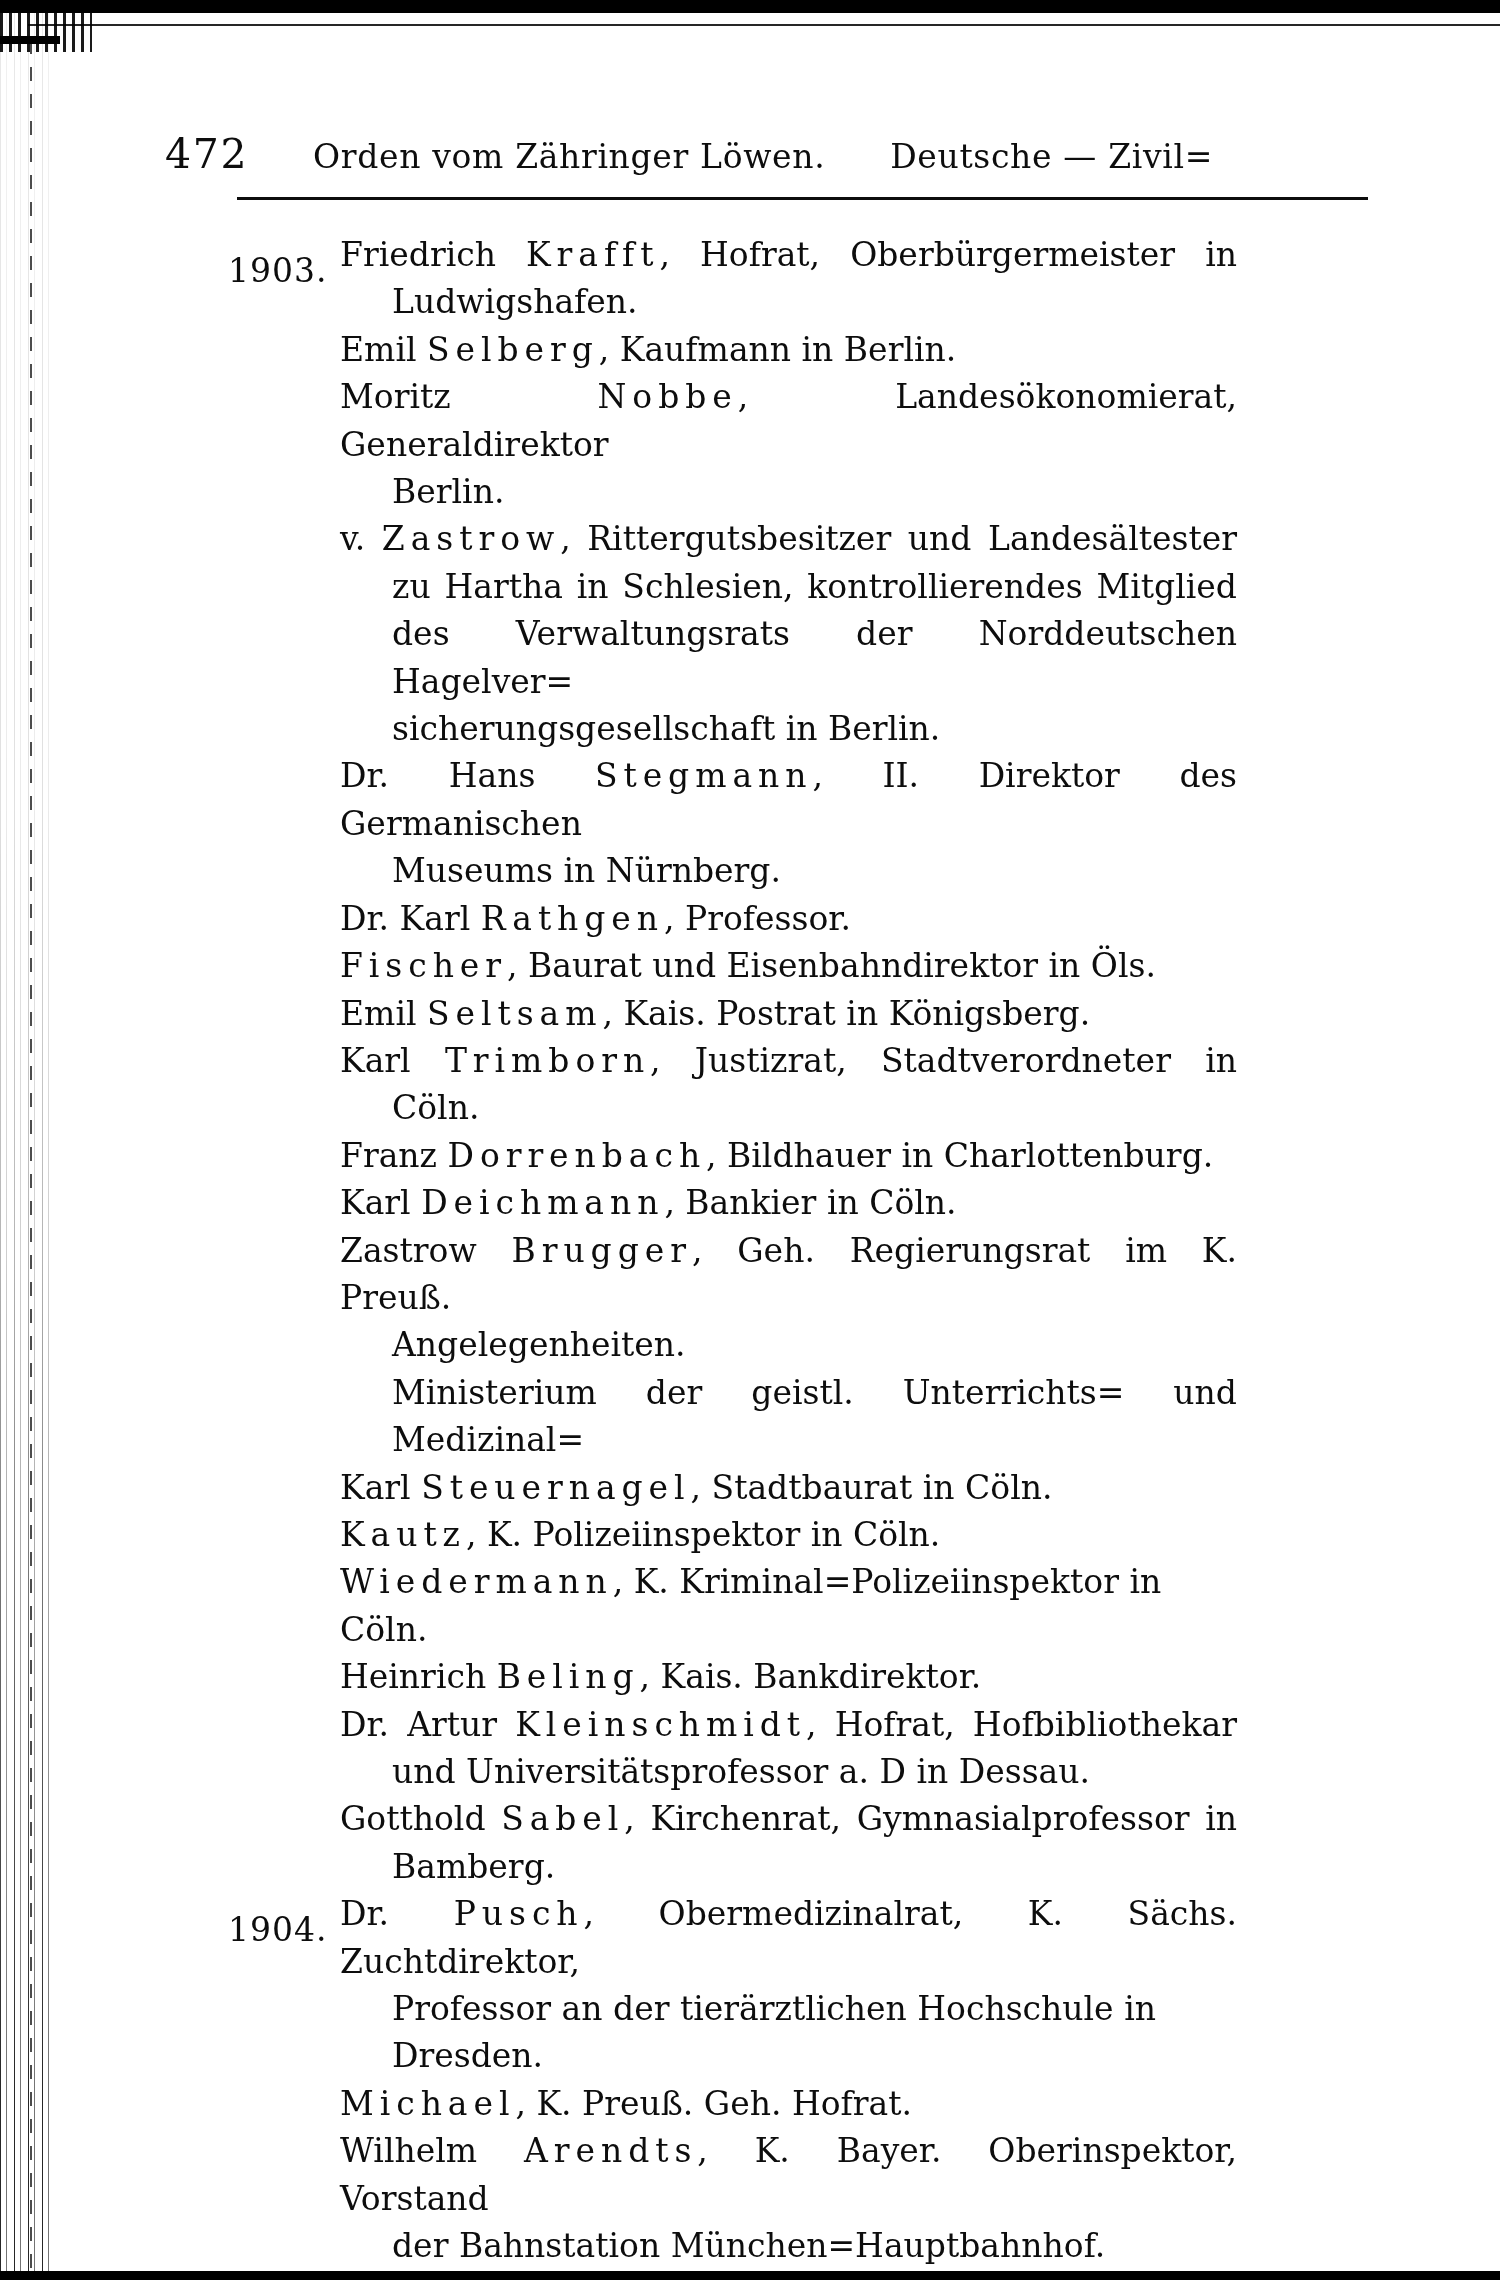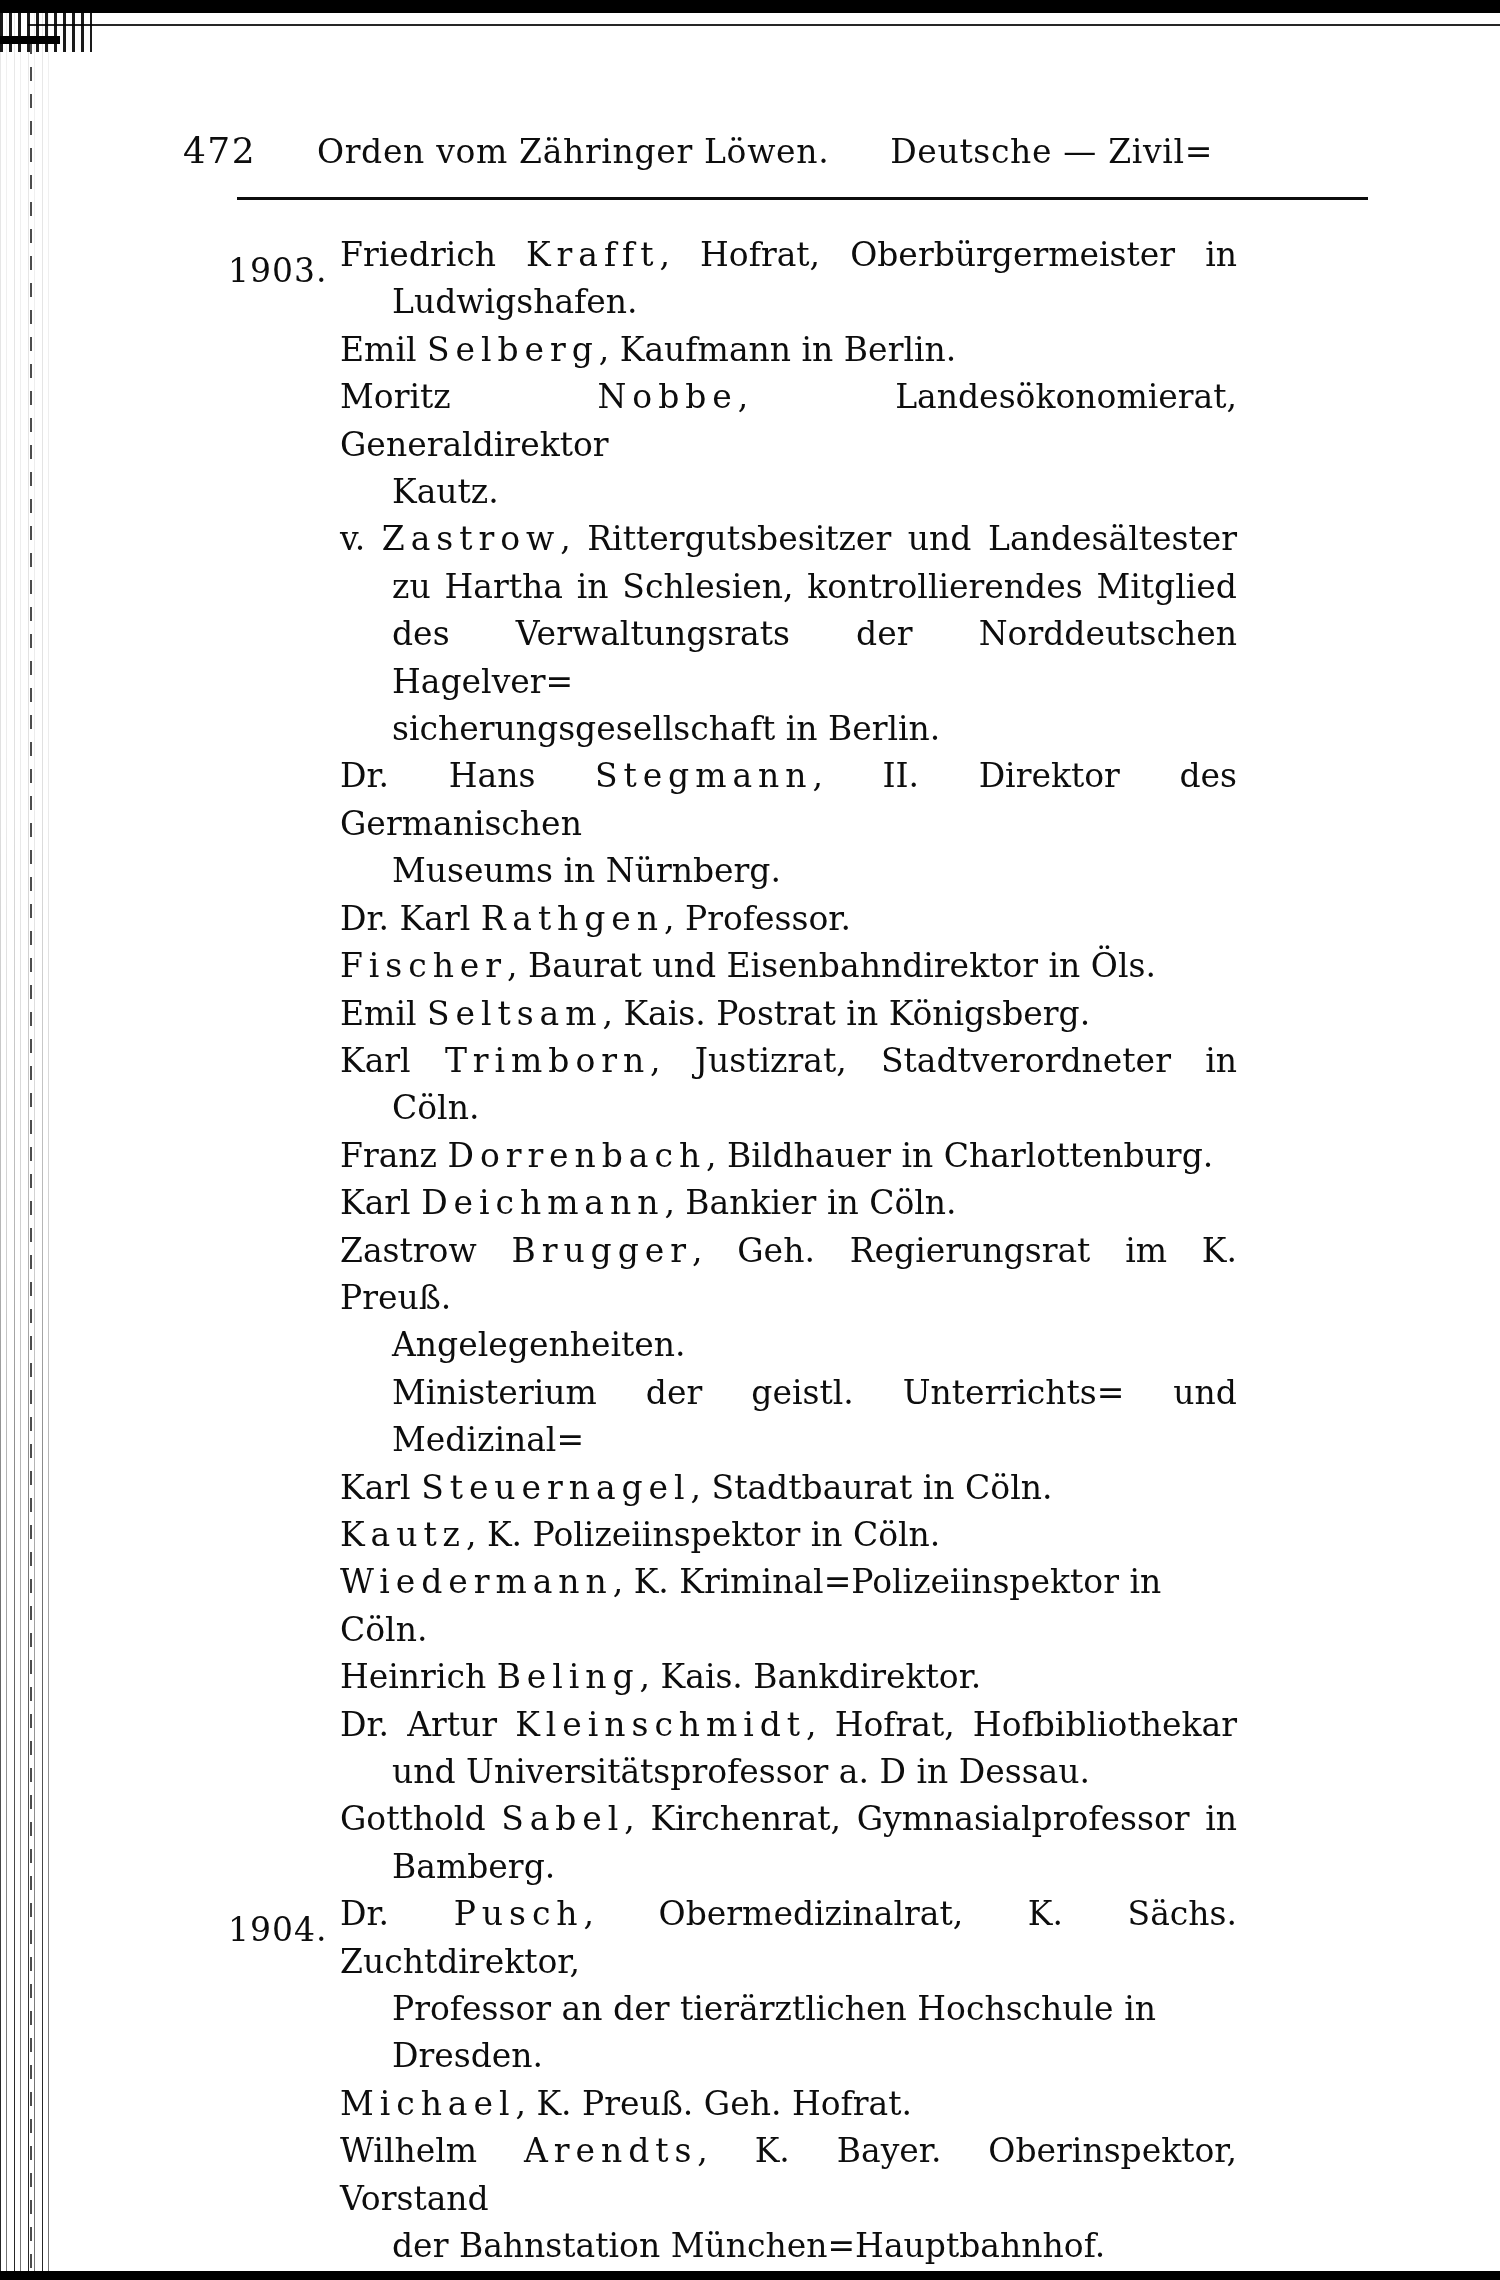--- a/index.html
+++ b/index.html
@@ -29,21 +29,21 @@
     background:repeating-linear-gradient(to bottom,#000 0 14px,transparent 14px 27px);
     opacity:.7;
   }
   .edge-bottom{position:absolute;bottom:0;left:0;width:1500px;height:9px;background:#000;}
   
   #page-header{
     position:absolute;top:130px;left:165px;width:1048px;
     display:flex;justify-content:space-between;align-items:baseline;
     font-size:33px;letter-spacing:.02em;white-space:nowrap;
   }
-  #page-header .pagenum{font-size:36px;letter-spacing:.04em;margin-left:18px;}
+  #page-header .pagenum{font-size:41px;letter-spacing:.04em;}
   #header-rule{position:absolute;top:197px;left:237px;width:1131px;height:3px;background:#0d0d0d;}
   
   #entries{
     position:absolute;top:231px;left:340px;width:897px;
     font-size:33px;line-height:47.4px;
   }
   .entry{position:relative;}
   .year{position:absolute;left:-112px;top:16px;letter-spacing:.03em;}
   .line{white-space:normal;}
   .line.cont{padding-left:52px;}
@@ -72,21 +72,21 @@
     <div class="entry">
       <span class="year">1903.</span>
       <div class="line just"><span>Friedrich </span><span class="sperr">Krafft</span><span>, Hofrat, Oberbürgermeister in</span></div>
       <div class="line cont"><span>Ludwigshafen.</span></div>
     </div>
     <div class="entry">
       <div class="line"><span>Emil </span><span class="sperr">Selberg</span><span>, Kaufmann in Berlin.</span></div>
     </div>
     <div class="entry">
       <div class="line just"><span>Moritz </span><span class="sperr">Nobbe</span><span>, Landesökonomierat, Generaldirektor</span></div>
-      <div class="line cont"><span>Kautz.</span></div>
+      <div class="line cont"><span>Berlin.</span></div>
     </div>
     <div class="entry">
       <div class="line just"><span>v. </span><span class="sperr">Zastrow</span><span>, Rittergutsbesitzer und Landesältester</span></div>
       <div class="line cont just"><span>zu Hartha in Schlesien, kontrollierendes Mitglied</span></div>
       <div class="line cont just"><span>des Verwaltungsrats der Norddeutschen Hagelver=</span></div>
       <div class="line cont"><span>sicherungsgesellschaft in Berlin.</span></div>
     </div>
     <div class="entry">
       <div class="line just"><span>Dr. Hans </span><span class="sperr">Stegmann</span><span>, II. Direktor des Germanischen</span></div>
       <div class="line cont"><span>Museums in Nürnberg.</span></div>

